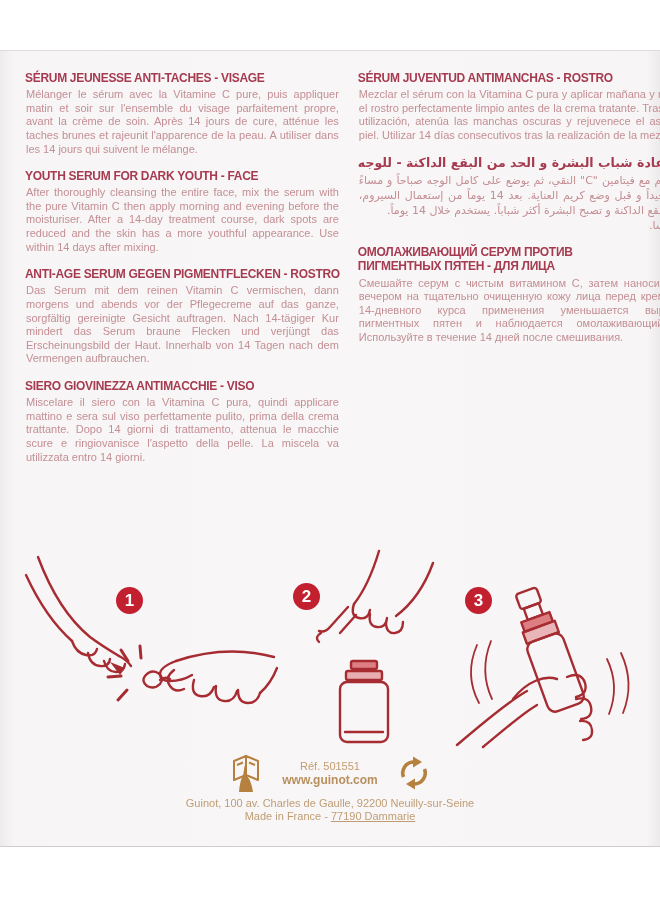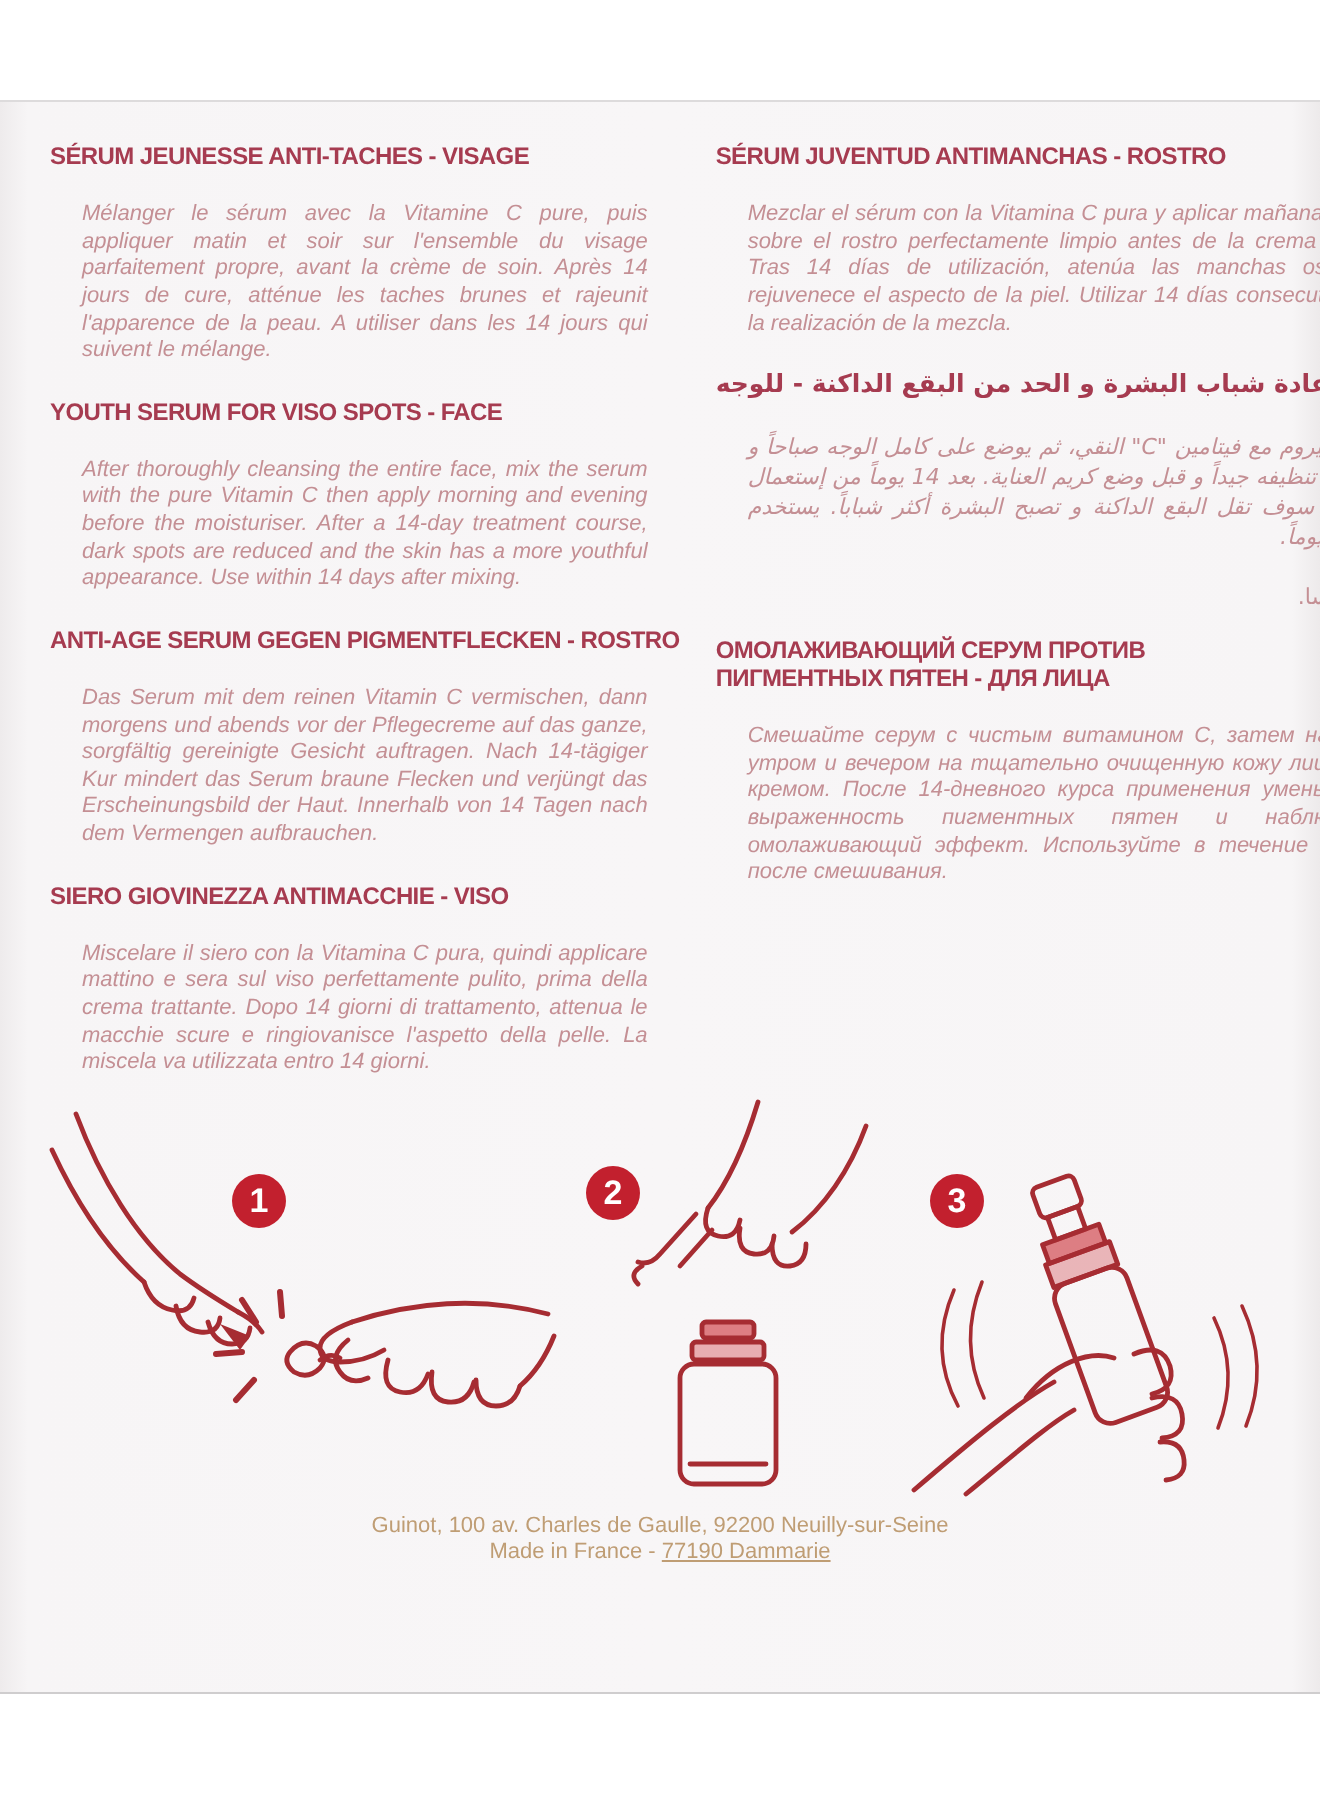--- a/index.html
+++ b/index.html
@@ -22,21 +22,21 @@
   .sec{margin:0 0 1px 0;}
   .sec-title{
     font-size:12px;font-weight:bold;color:#a63b50;
     letter-spacing:-0.3px;line-height:1.18;
     margin:13px 0 3px 0;white-space:nowrap;
   }
   .sec:first-child .sec-title{margin-top:0;}
   .sec-title.wrap{white-space:pre-line;}
   .sec-body{
     font-size:11px;color:#c48f94;line-height:13.6px;
-    text-align:justify;margin:16px;font-style:italic;
+    text-align:justify;margin:1px;
   }
   .sec.rtl{direction:rtl;}
   .sec.rtl .sec-title{font-family:"DejaVu Sans",sans-serif;white-space:nowrap;font-size:12.5px;}
   .sec.rtl .sec-body{font-family:"DejaVu Sans",sans-serif;line-height:15px;font-size:11px;}
   .sec.rtl .sec-made{font-family:"DejaVu Sans",sans-serif;font-size:11px;color:#c48f94;margin:1px 0 0 0;}
   
   .steps{
     position:absolute;top:498px;left:0;right:0;height:205px;
     display:flex;justify-content:center;align-items:flex-start;gap:6px;
   }
@@ -66,21 +66,21 @@
 <div class="package">
 
   <div class="columns">
 
     <div class="col">
       <div class="sec">
         <div class="sec-title">SÉRUM JEUNESSE ANTI-TACHES - VISAGE</div>
         <p class="sec-body">Mélanger le sérum avec la Vitamine C pure, puis appliquer matin et soir sur l'ensemble du visage parfaitement propre, avant la crème de soin. Après 14 jours de cure, atténue les taches brunes et rajeunit l'apparence de la peau. A utiliser dans les 14 jours qui suivent le mélange.</p>
       </div>
       <div class="sec">
-        <div class="sec-title">YOUTH SERUM FOR VISO SPOTS - FACE</div>
+        <div class="sec-title">YOUTH SERUM FOR DARK YOUTH - FACE</div>
         <p class="sec-body">After thoroughly cleansing the entire face, mix the serum with the pure Vitamin C then apply morning and evening before the moisturiser. After a 14-day treatment course, dark spots are reduced and the skin has a more youthful appearance. Use within 14 days after mixing.</p>
       </div>
       <div class="sec">
         <div class="sec-title">ANTI-AGE SERUM GEGEN PIGMENTFLECKEN - ROSTRO</div>
         <p class="sec-body">Das Serum mit dem reinen Vitamin C vermischen, dann morgens und abends vor der Pflegecreme auf das ganze, sorgfältig gereinigte Gesicht auftragen. Nach 14-tägiger Kur mindert das Serum braune Flecken und verjüngt das Erscheinungsbild der Haut. Innerhalb von 14 Tagen nach dem Vermengen aufbrauchen.</p>
       </div>
       <div class="sec">
         <div class="sec-title">SIERO GIOVINEZZA ANTIMACCHIE - VISO</div>
         <p class="sec-body">Miscelare il siero con la Vitamina C pura, quindi applicare mattino e sera sul viso perfettamente pulito, prima della crema trattante. Dopo 14 giorni di trattamento, attenua le macchie scure e ringiovanisce l'aspetto della pelle. La miscela va utilizzata entro 14 giorni.</p>
       </div>
@@ -181,17 +181,39 @@
         <path d="M62,150 C76,132 94,126 106,130"></path>
         <path d="M116,128 q14,-6 18,6 q3,11 -9,14"></path>
         <path d="M125,150 q13,-3 15,8 q2,11 -10,12"></path>
         <path d="M129,172 q11,-1 12,9 q1,9 -9,10"></path>
       </svg>
     </div>
 
   </div>
 
   <div class="footer">
+    <div class="footer-top">
+      <svg width="40" height="40" viewBox="0 0 40 40">
+        <g fill="none" stroke="#b6813f" stroke-width="2" stroke-linejoin="round">
+          <path d="M8,8 L20,3 L20,22 L8,27 Z"></path>
+          <path d="M20,3 L32,8 L32,27 L20,22 Z"></path>
+          <path d="M11,12 L17,9.5 M23,9.5 L29,12"></path>
+        </g>
+        <path d="M13,39 Q14,27 17,23 L18.6,13 Q19.6,10.5 20.8,13 L21,23 Q25,27 27,39 Z" fill="#b6813f" stroke="none"></path>
+      </svg>
+      <div class="footer-ref">
+        <div class="ref-line">Réf. 501551</div>
+        <div class="web-line">www.guinot.com</div>
+      </div>
+      <svg width="40" height="40" viewBox="0 0 40 40">
+        <g fill="none" stroke="#b6813f" stroke-width="3.6" stroke-linecap="butt">
+          <path d="M9.5,24 A11,11 0 0 1 20,9"></path>
+          <path d="M30.5,16 A11,11 0 0 1 20,31"></path>
+        </g>
+        <polygon points="19,3.5 28,9 19,14.5" fill="#b6813f"></polygon>
+        <polygon points="21,25.5 12,31 21,36.5" fill="#b6813f"></polygon>
+      </svg>
+    </div>
     <div class="addr-line">Guinot, 100 av. Charles de Gaulle, 92200 Neuilly-sur-Seine</div>
     <div class="made-line"><span>Made in France - </span><span class="made-link">77190 Dammarie</span></div>
   </div>
 
 </div>
 
 </body></html>

